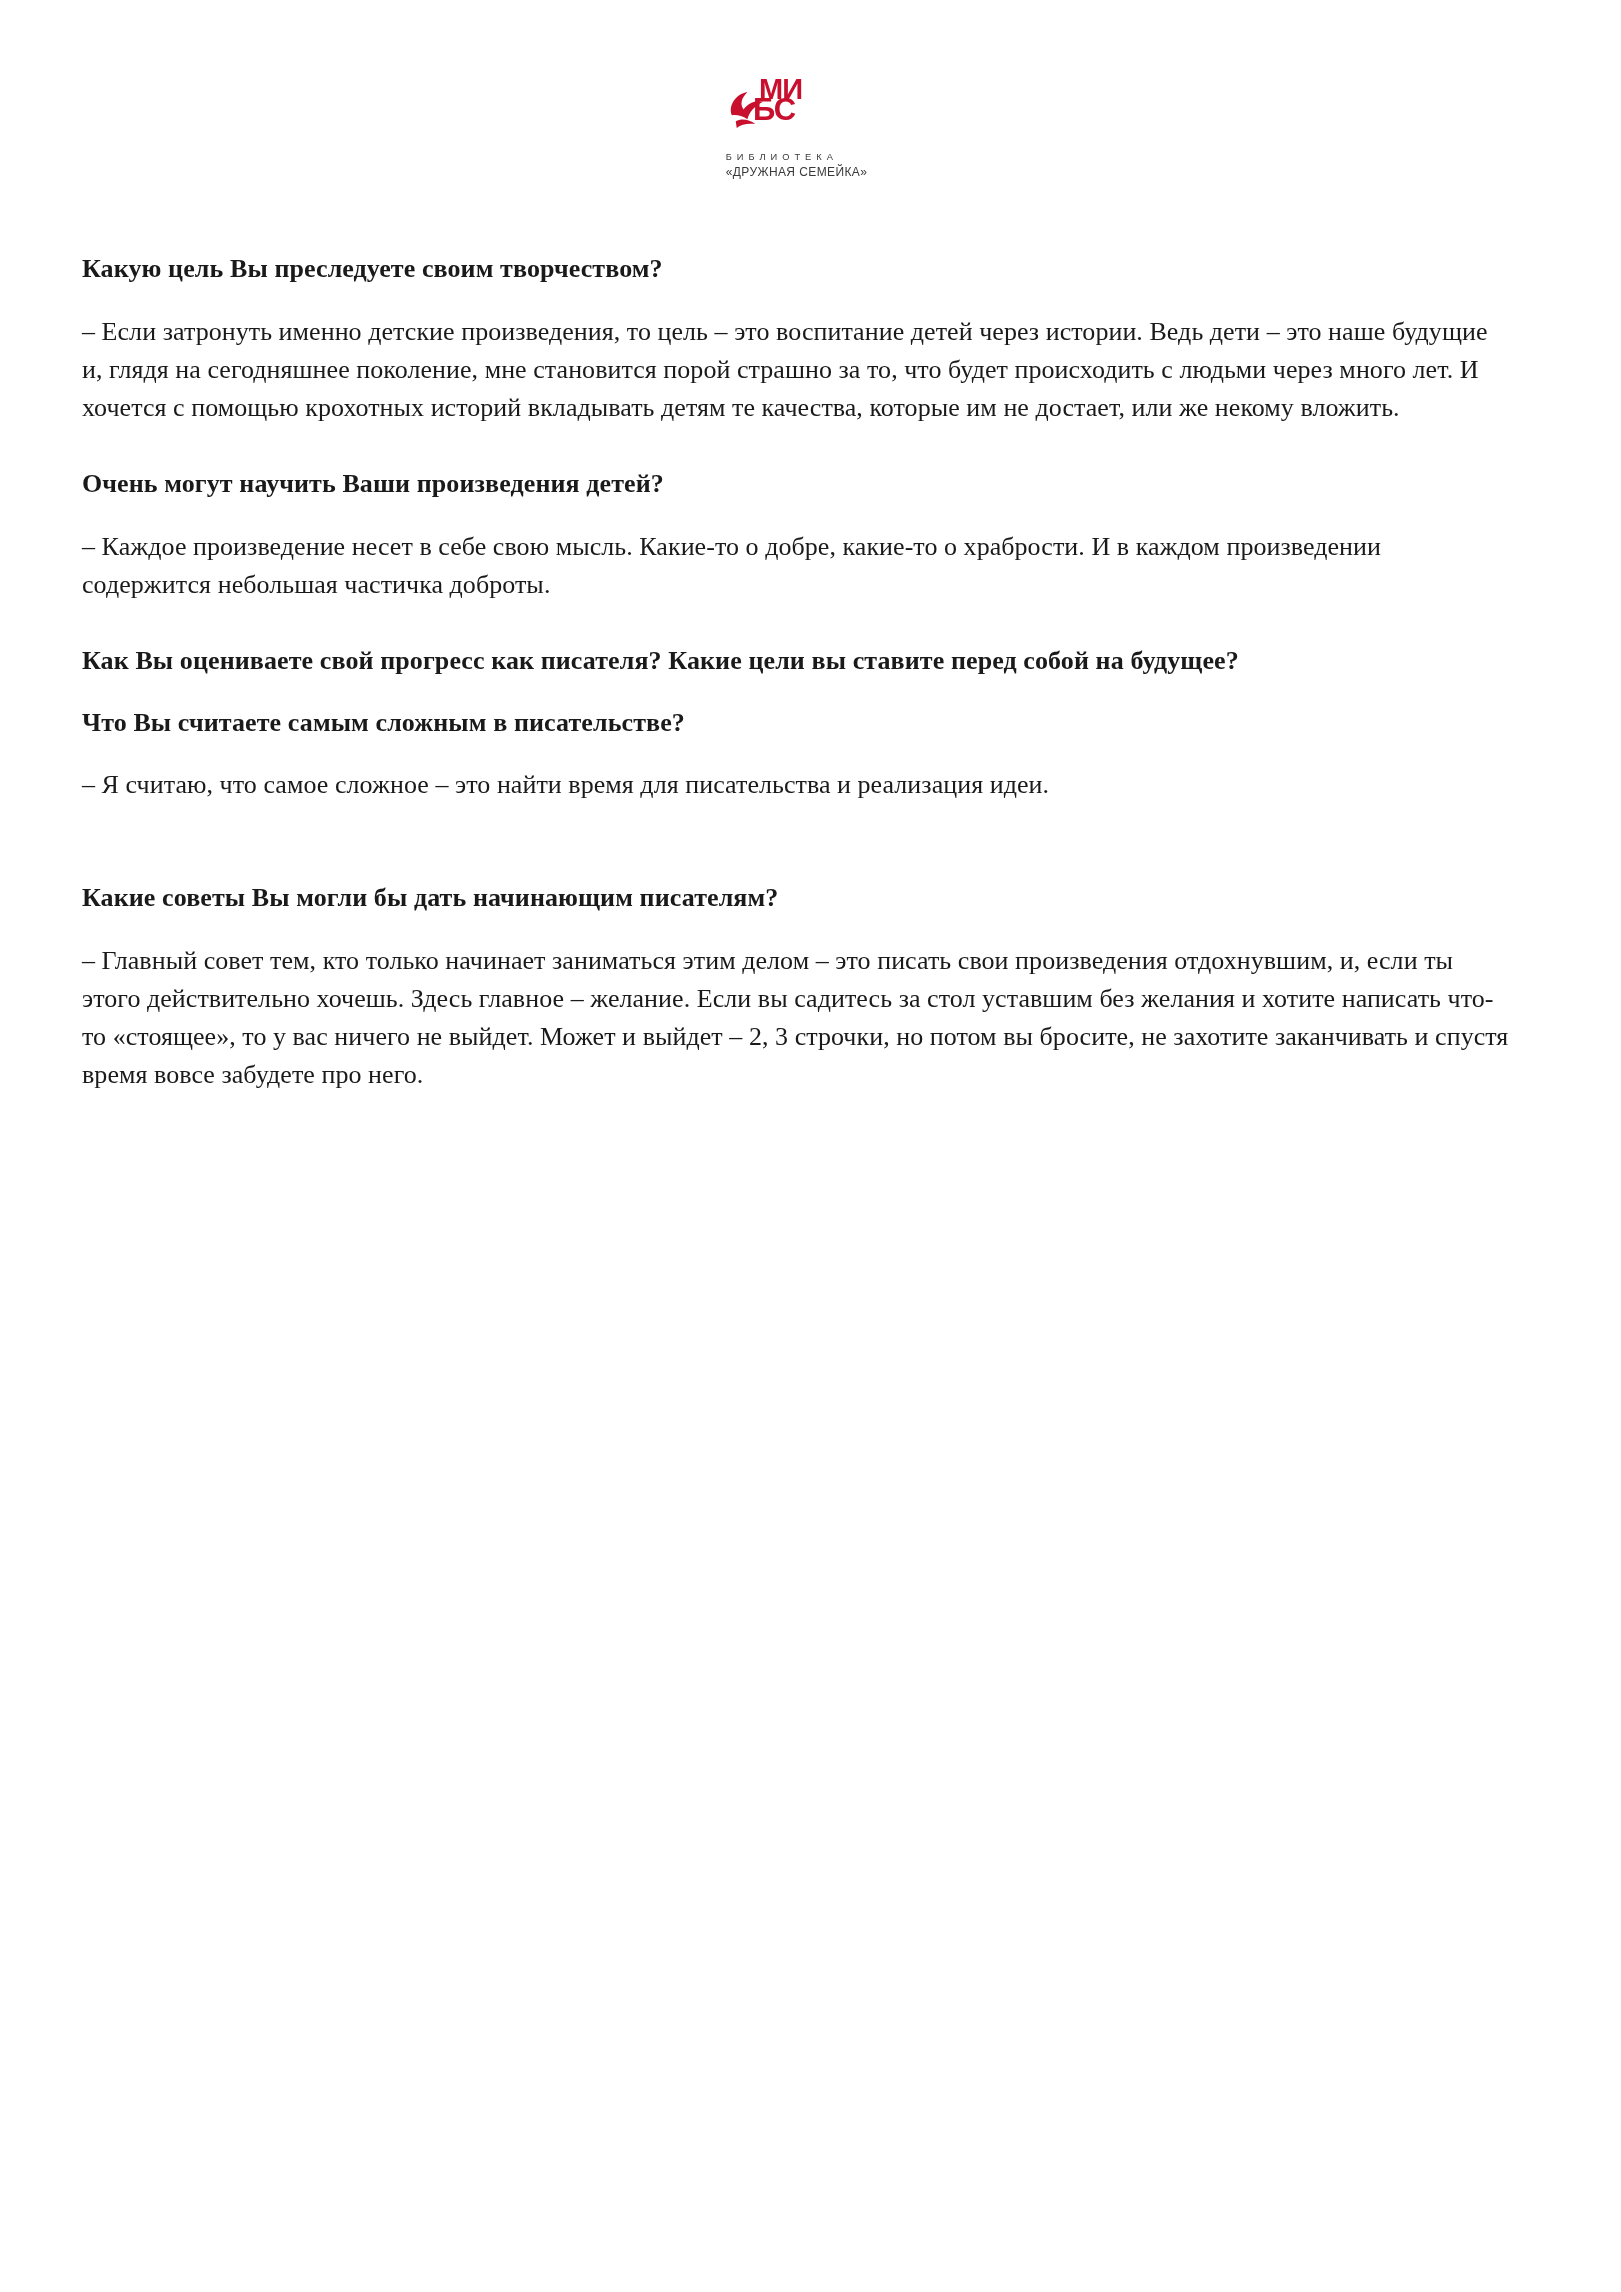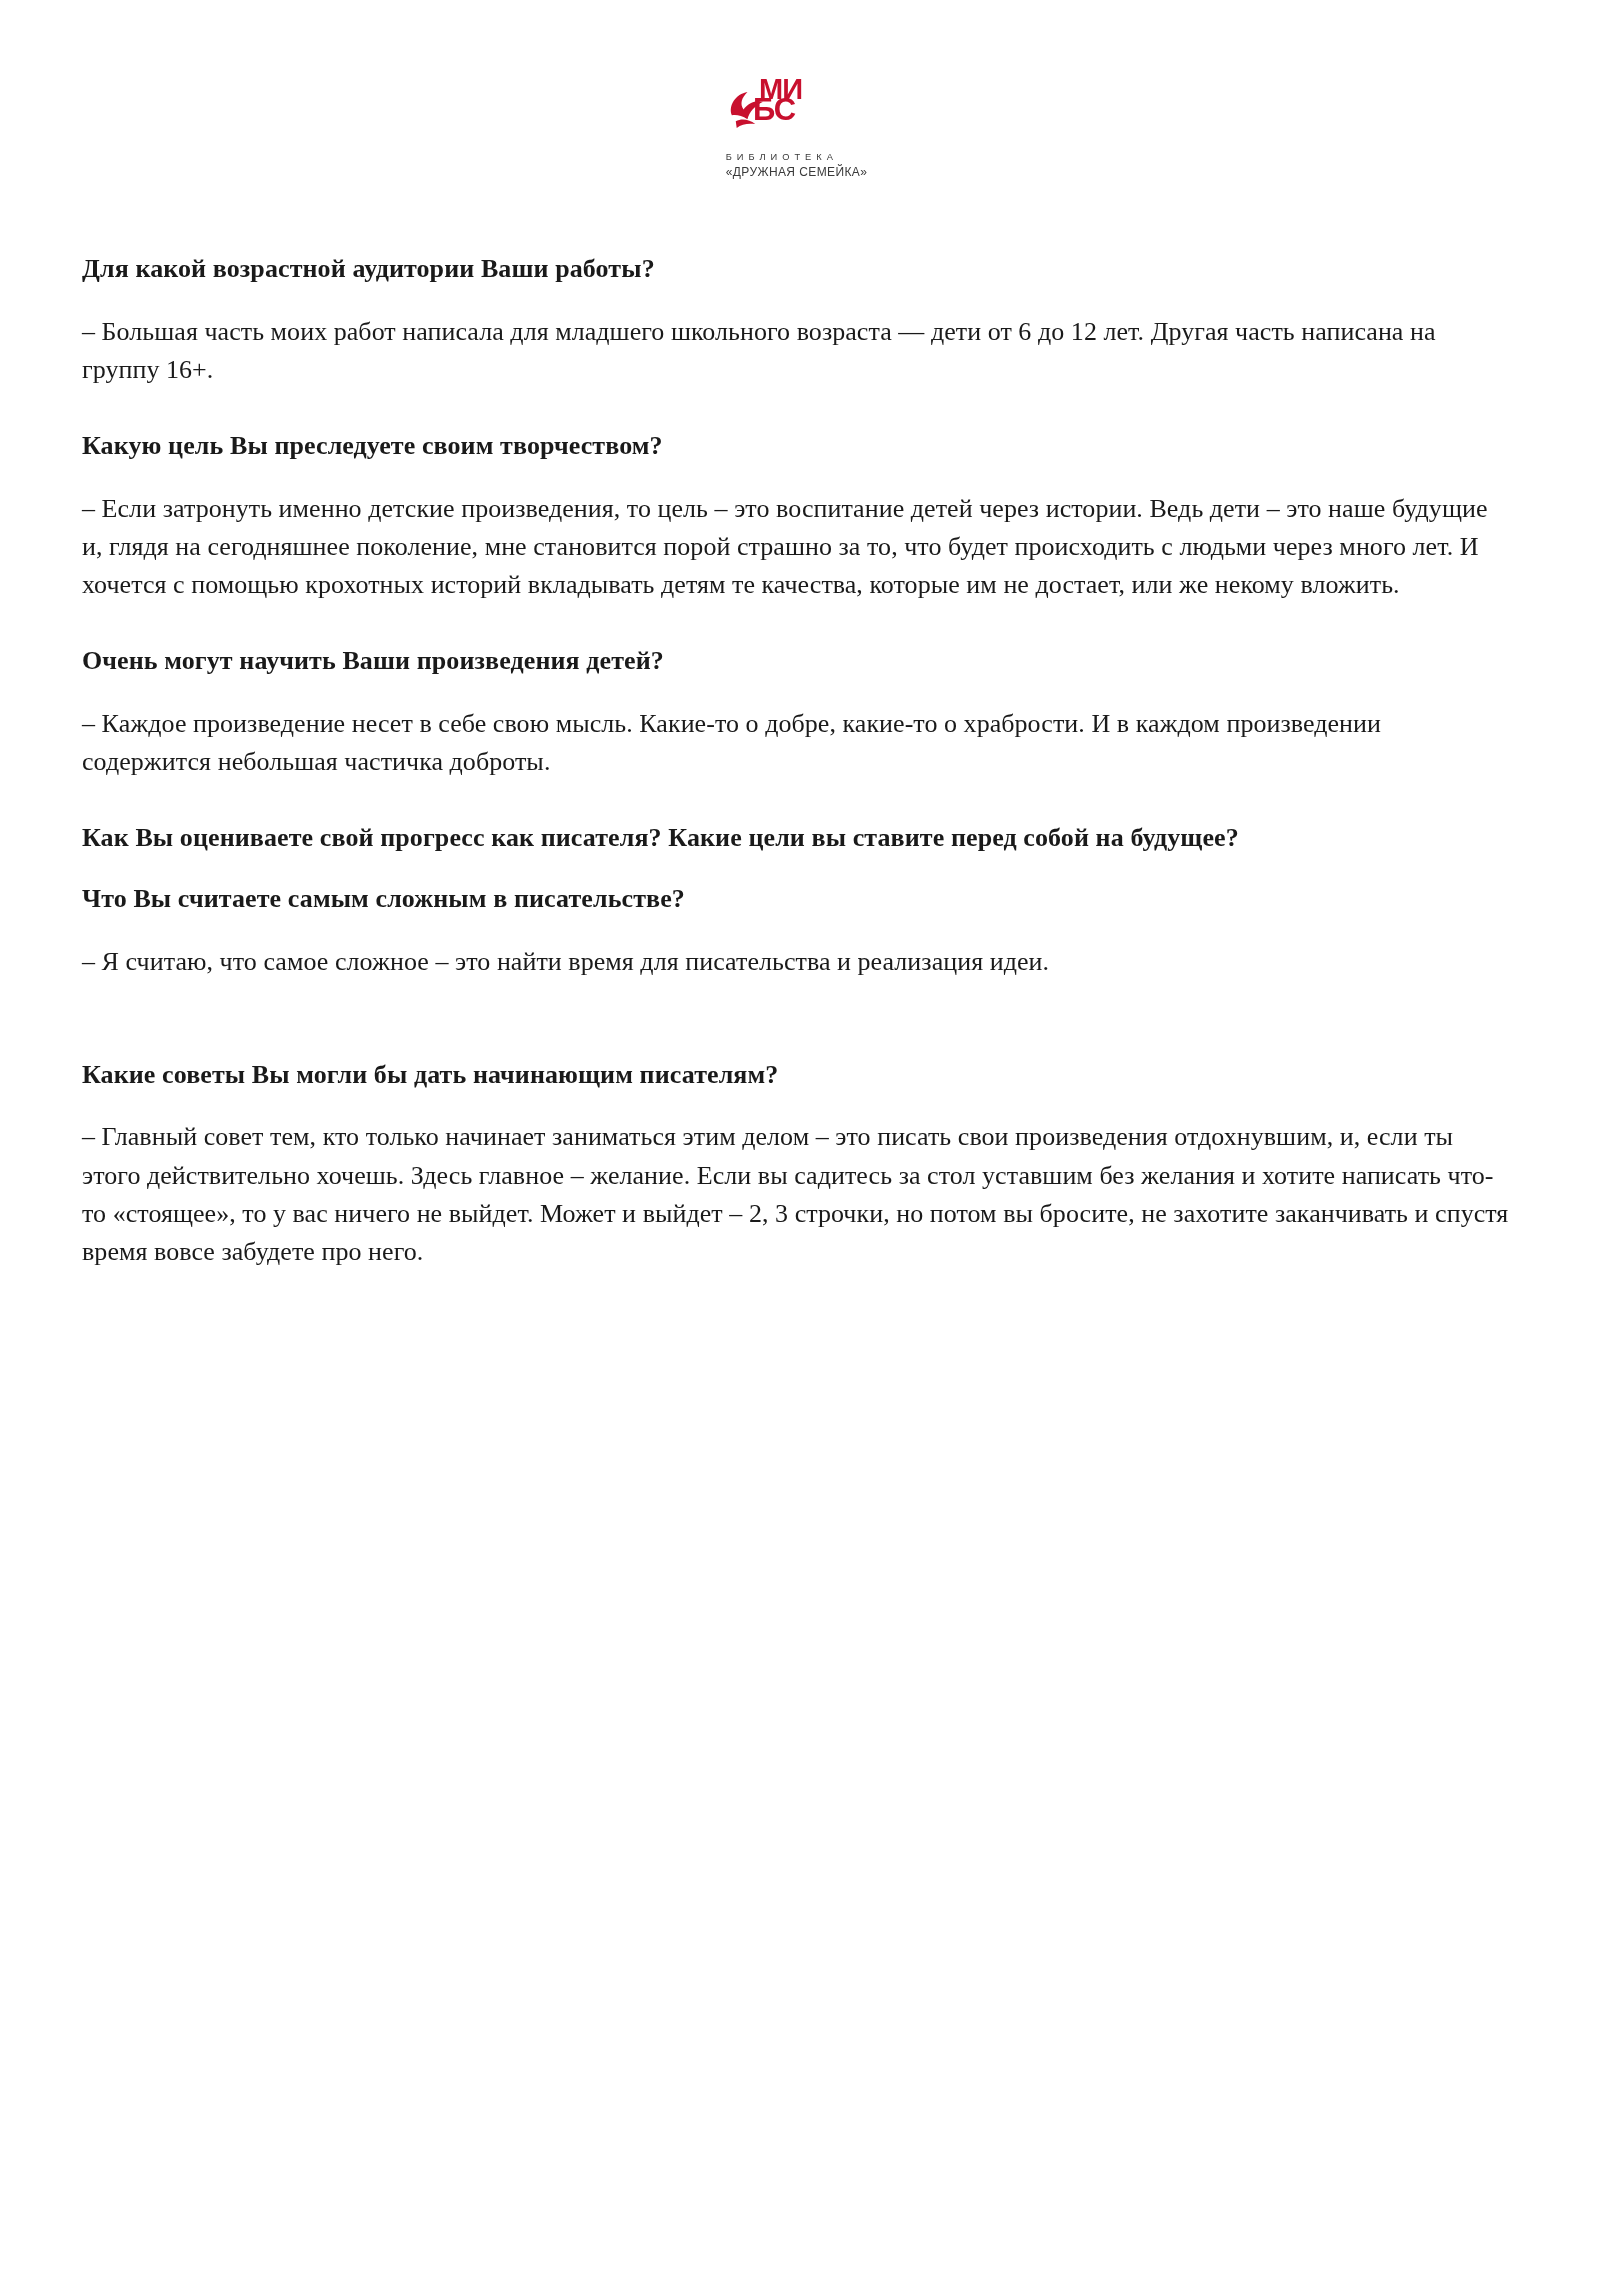--- a/index.html
+++ b/index.html
@@ -121,24 +121,20 @@
       <span class="logo-text-bs">БС</span>
     </div>
     <div class="logo-caption">
       <span>Б И Б Л И О Т Е К А</span>
       <span class="sub">«Дружная семейка»</span>
     </div>
   </div>
 
   <div class="qa-list">
 
-    <div class="qa-item">
-      <p class="question">Для какой возрастной аудитории Ваши работы?</p>
-      <p class="answer">– Большая часть моих работ написала для младшего школьного возраста — дети от 6 до 12 лет. Другая часть написана на группу 16+.</p>
-    </div>
 
     <div class="qa-item">
       <p class="question">Какую цель Вы преследуете своим творчеством?</p>
       <p class="answer">– Если затронуть именно детские произведения, то цель – это воспитание детей через истории. Ведь дети – это наше будущие и, глядя на сегодняшнее поколение, мне становится порой страшно за то, что будет происходить с людьми через много лет. И хочется с помощью крохотных историй вкладывать детям те качества, которые им не достает, или же некому вложить.</p>
     </div>
 
     <div class="qa-item">
       <p class="question">Очень могут научить Ваши произведения детей?</p>
       <p class="answer">–  Каждое произведение несет в себе свою мысль. Какие-то о добре, какие-то о храбрости. И в каждом произведении содержится небольшая частичка доброты.</p>
     </div>

